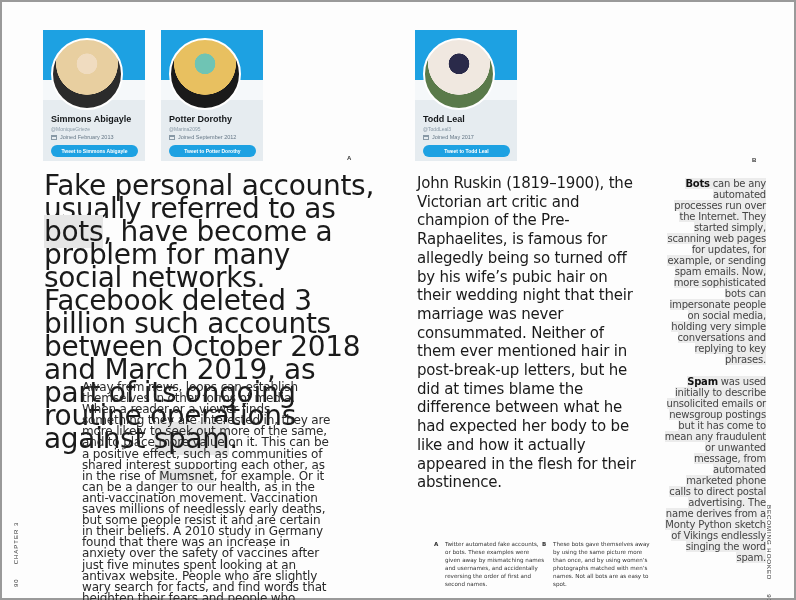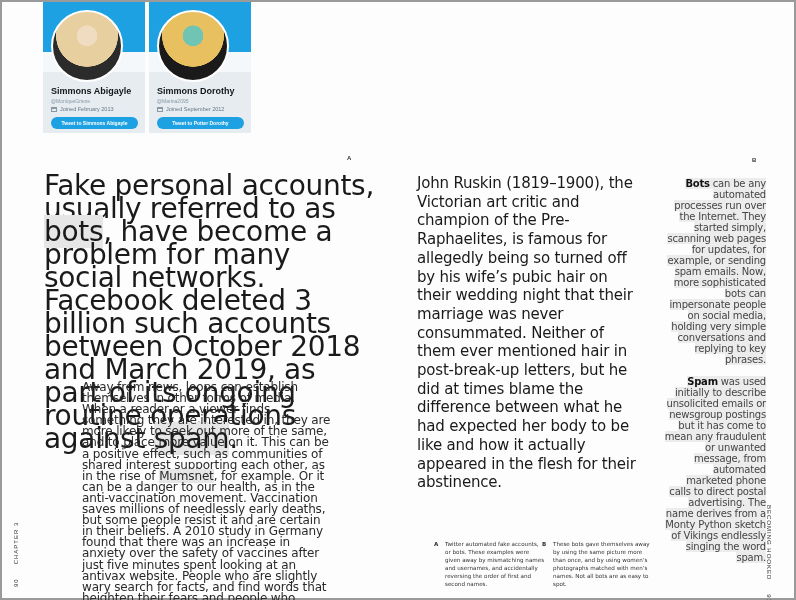--- a/index.html
+++ b/index.html
@@ -6,21 +6,21 @@
   html, body { width: 796px; height: 600px; background: #ffffff; overflow: hidden; }
   body { position: relative; font-family: "Liberation Sans", sans-serif; color: #1a1a1a; }
 
   .spread { position: absolute; left: 0; top: 0; width: 796px; height: 600px; background: #fdfdfd;
             border-top: 2px solid #9a9a9a; border-bottom: 2px solid #9a9a9a; border-left: 2px solid #9a9a9a; border-right: 2px solid #9a9a9a; }
   .page { position: absolute; top: 0; height: 596px; }
   .page.left { left: 0; width: 398px; }
   .page.right { left: 398px; width: 396px; }
 
   
-  .cards { position: absolute; top: 0; display: flex; gap: 4px; }
+  .cards { position: absolute; top: 28px; display: flex; gap: 16px; }
   .page.left .cards { left: 41px; }
   .page.right .cards { left: 15px; }
   .card { width: 102px; height: 131px; background: #e6ecf0; position: relative; overflow: hidden; }
   .card .banner { position: absolute; left: 0; top: 0; width: 100%; height: 50px; background: #1da1e2; }
   .card .band { position: absolute; left: 0; top: 50px; width: 100%; height: 20px; background: #f5f8fa; }
   .card .avatar { position: absolute; left: 8px; top: 8px; width: 72px; height: 72px; border-radius: 50%;
                   border: 2px solid #ffffff; overflow: hidden; }
   .card .name { position: absolute; left: 8px; top: 84px; font-size: 9px; font-weight: bold; color: #14171a; white-space: nowrap; }
   .card .handle { position: absolute; left: 8px; top: 96px; font-size: 5px; color: #8899a6; white-space: nowrap; }
   .card .joined { position: absolute; left: 8px; top: 104px; font-size: 5.5px; color: #657786; white-space: nowrap; display: flex; align-items: center; gap: 3px; }
@@ -76,40 +76,52 @@
         <div class="joined">
             <span class="cal"></span>
             <span>Joined February 2013</span>
           </div>
         <button class="tweet-btn">Tweet to Simmons Abigayle</button>
       </div>
       <div class="card">
         <div class="banner"></div>
         <div class="band"></div>
         <div class="avatar" style="background: radial-gradient(circle at 50% 35%, rgb(111, 196, 180) 0px, rgb(111, 196, 180) 18%, rgb(232, 192, 96) 19%, rgb(232, 192, 96) 55%, rgb(26, 26, 26) 56%);"></div>
-        <div class="name">Simmons Dorothy</div>
+        <div class="name">Potter Dorothy</div>
         <div class="handle">@Marina2095</div>
         <div class="joined">
             <span class="cal"></span>
             <span>Joined September 2012</span>
           </div>
         <button class="tweet-btn">Tweet to Potter Dorothy</button>
       </div>
     </div>
     <div class="fig-letter" style="left:345px; top:153px;">A</div>
 
     <div class="headline"><span>Fake personal accounts, usually referred to as </span><span class="hl">bots</span><span>, have become a problem for many social networks. Facebook deleted 3 billion such accounts between October 2018 and March 2019, as part of its ongoing routine operations against </span><span class="hl">spam</span><span>.</span></div>
 
     <div class="body-text"><span>Away from news, loops can establish themselves in other forms of media. When a reader or a viewer finds something they are interested in, they are more likely to seek out more of the same, and to place more value on it. This can be a positive effect, such as communities of shared interest supporting each other, as in the rise of </span><span class="hl">Mumsnet</span><span>, for example. Or it can be a danger to our health, as in the anti-vaccination movement. Vaccination saves millions of needlessly early deaths, but some people resist it and are certain in their beliefs. A 2010 study in Germany found that there was an increase in anxiety over the safety of vaccines after just five minutes spent looking at an antivax website. People who are slightly wary search for facts, and find words that heighten their fears and people who compound them. People outside that community become opposition to be dismissed, and the positive attributes of community come to contribute to physical harm.</span></div>
 
     <div class="runner left"><span>90</span><span>CHAPTER 3</span></div>
   </div>
 
   <div class="page right">
     <div class="cards">
+      <div class="card">
+        <div class="banner"></div>
+        <div class="band"></div>
+        <div class="avatar" style="background: radial-gradient(circle at 50% 35%, rgb(42, 42, 74) 0px, rgb(42, 42, 74) 18%, rgb(240, 232, 224) 19%, rgb(240, 232, 224) 55%, rgb(90, 122, 74) 56%);"></div>
+        <div class="name">Todd Leal</div>
+        <div class="handle">@ToddLeal3</div>
+        <div class="joined">
+            <span class="cal"></span>
+            <span>Joined May 2017</span>
+          </div>
+        <button class="tweet-btn">Tweet to Todd Leal</button>
+      </div>
     </div>
     <div class="fig-letter" style="left:352px; top:155px;">B</div>
 
     <div class="rhead">John Ruskin (1819–1900), the Victorian art critic and champion of the Pre-Raphaelites, is famous for allegedly being so turned off by his wife’s pubic hair on their wedding night that their marriage was never consummated. Neither of them ever mentioned hair in post-break-up letters, but he did at times blame the difference between what he had expected her body to be like and how it actually appeared in the flesh for their abstinence.</div>
 
     <div class="glossary">
       <p><span class="g"><b>Bots</b><span> can be any automated processes run over the Internet. They started simply, scanning web pages for updates, for example, or sending spam emails. Now, more sophisticated bots can impersonate people on social media, holding very simple conversations and replying to key phrases.</span></span></p>
       <p><span class="g"><b>Spam</b><span> was used initially to describe unsolicited emails or newsgroup postings but it has come to mean any fraudulent or unwanted message, from automated marketed phone calls to direct postal advertising. The name derives from a Monty Python sketch of Vikings endlessly singing the word spam.</span></span></p>
     </div>
 

